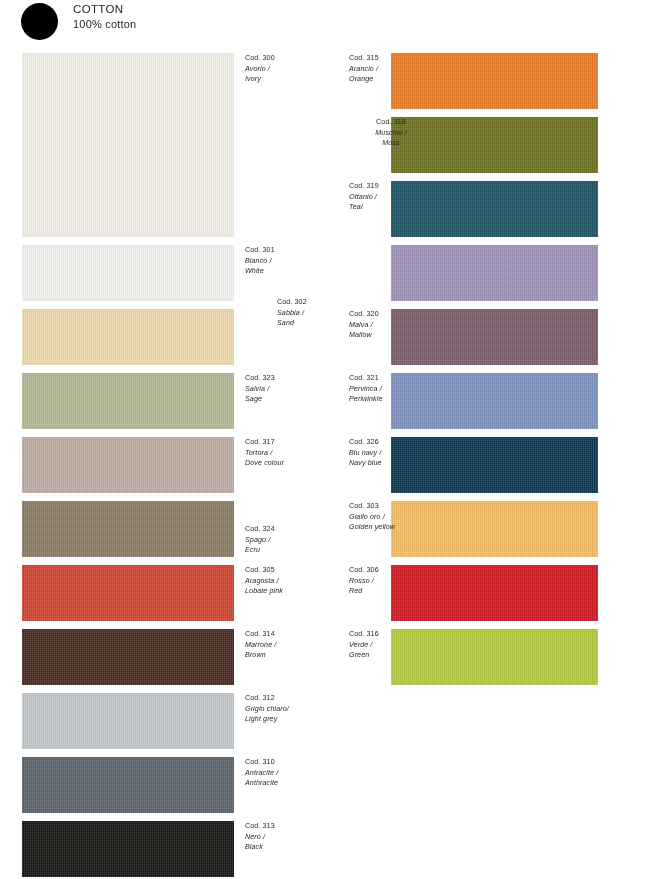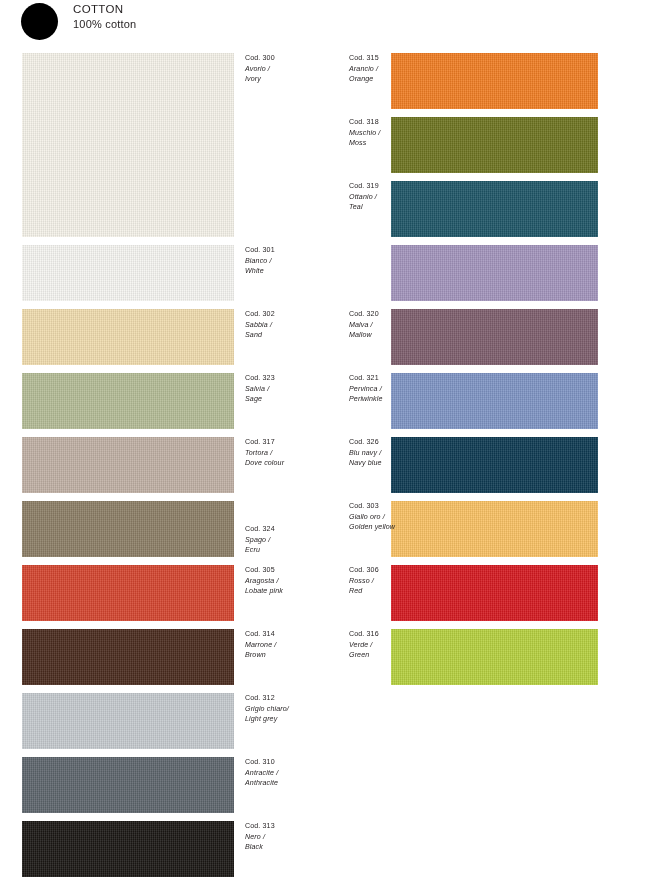--- a/index.html
+++ b/index.html
@@ -121,21 +121,21 @@
       <span class="name">Avorio /</span>
       <span class="name">Ivory</span>
     </div>
     <div class="swatch swatch-left" style="top: 245px; height: 56px; background: rgb(246, 245, 241);"></div>
     <div class="label label-col1" style="top: 245px;">
       <span class="code">Cod. 301</span>
       <span class="name">Bianco /</span>
       <span class="name">White</span>
     </div>
     <div class="swatch swatch-left" style="top: 309px; height: 56px; background: rgb(240, 220, 174);"></div>
-    <div class="label label-col1" style="top: 309px;">
+    <div class="label label-col1" style="top: 297px; margin-left: 32px;">
       <span class="code">Cod. 302</span>
       <span class="name">Sabbia /</span>
       <span class="name">Sand</span>
     </div>
     <div class="swatch swatch-left" style="top: 373px; height: 56px; background: rgb(180, 188, 150);"></div>
     <div class="label label-col1" style="top: 373px;">
       <span class="code">Cod. 323</span>
       <span class="name">Salvia /</span>
       <span class="name">Sage</span>
     </div>
@@ -181,21 +181,21 @@
       <span class="name">Nero /</span>
       <span class="name">Black</span>
     </div>
     <div class="swatch swatch-right" style="top: 53px; height: 56px; background: rgb(240, 125, 35);"></div>
     <div class="label label-col2" style="top: 53px;">
       <span class="code">Cod. 315</span>
       <span class="name">Arancio /</span>
       <span class="name">Orange</span>
     </div>
     <div class="swatch swatch-right" style="top: 117px; height: 56px; background: rgb(109, 116, 32);"></div>
-    <div class="label label-col2" style="top: 117px;">
+    <div class="label label-col2" style="top: 117px; text-align: center;">
       <span class="code">Cod. 318</span>
       <span class="name">Muschio /</span>
       <span class="name">Moss</span>
     </div>
     <div class="swatch swatch-right" style="top: 181px; height: 56px; background: rgb(30, 85, 103);"></div>
     <div class="label label-col2" style="top: 181px;">
       <span class="code">Cod. 319</span>
       <span class="name">Ottanio /</span>
       <span class="name">Teal</span>
     </div>

